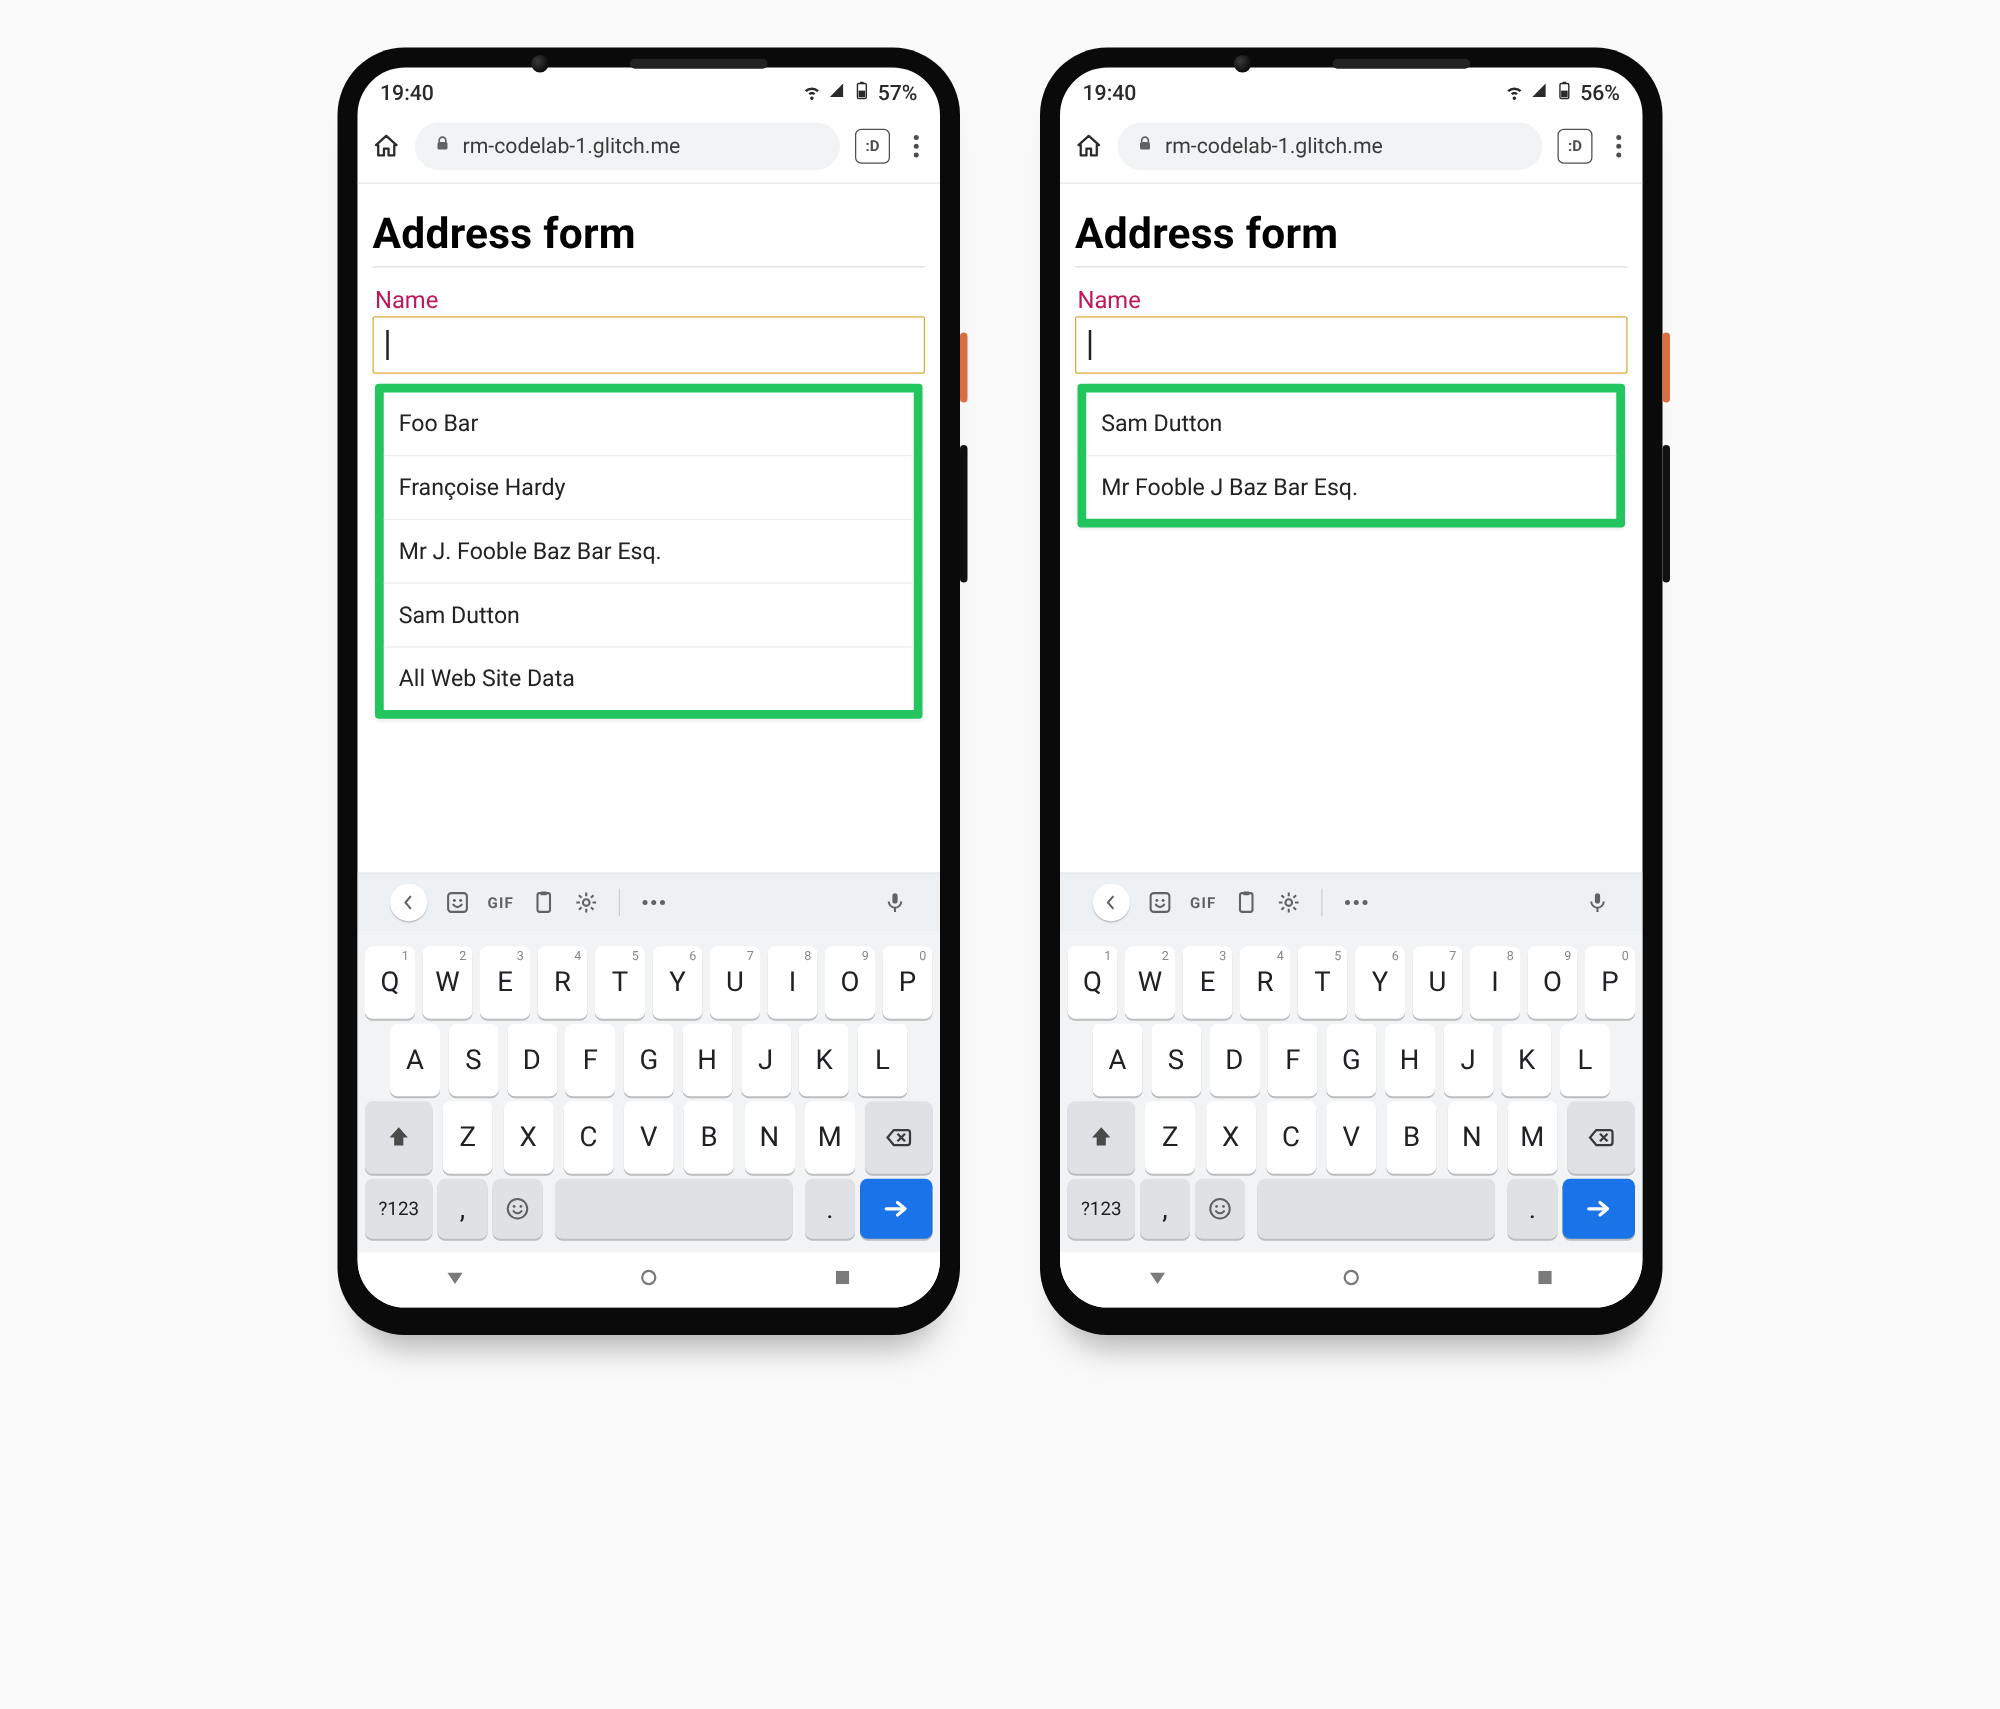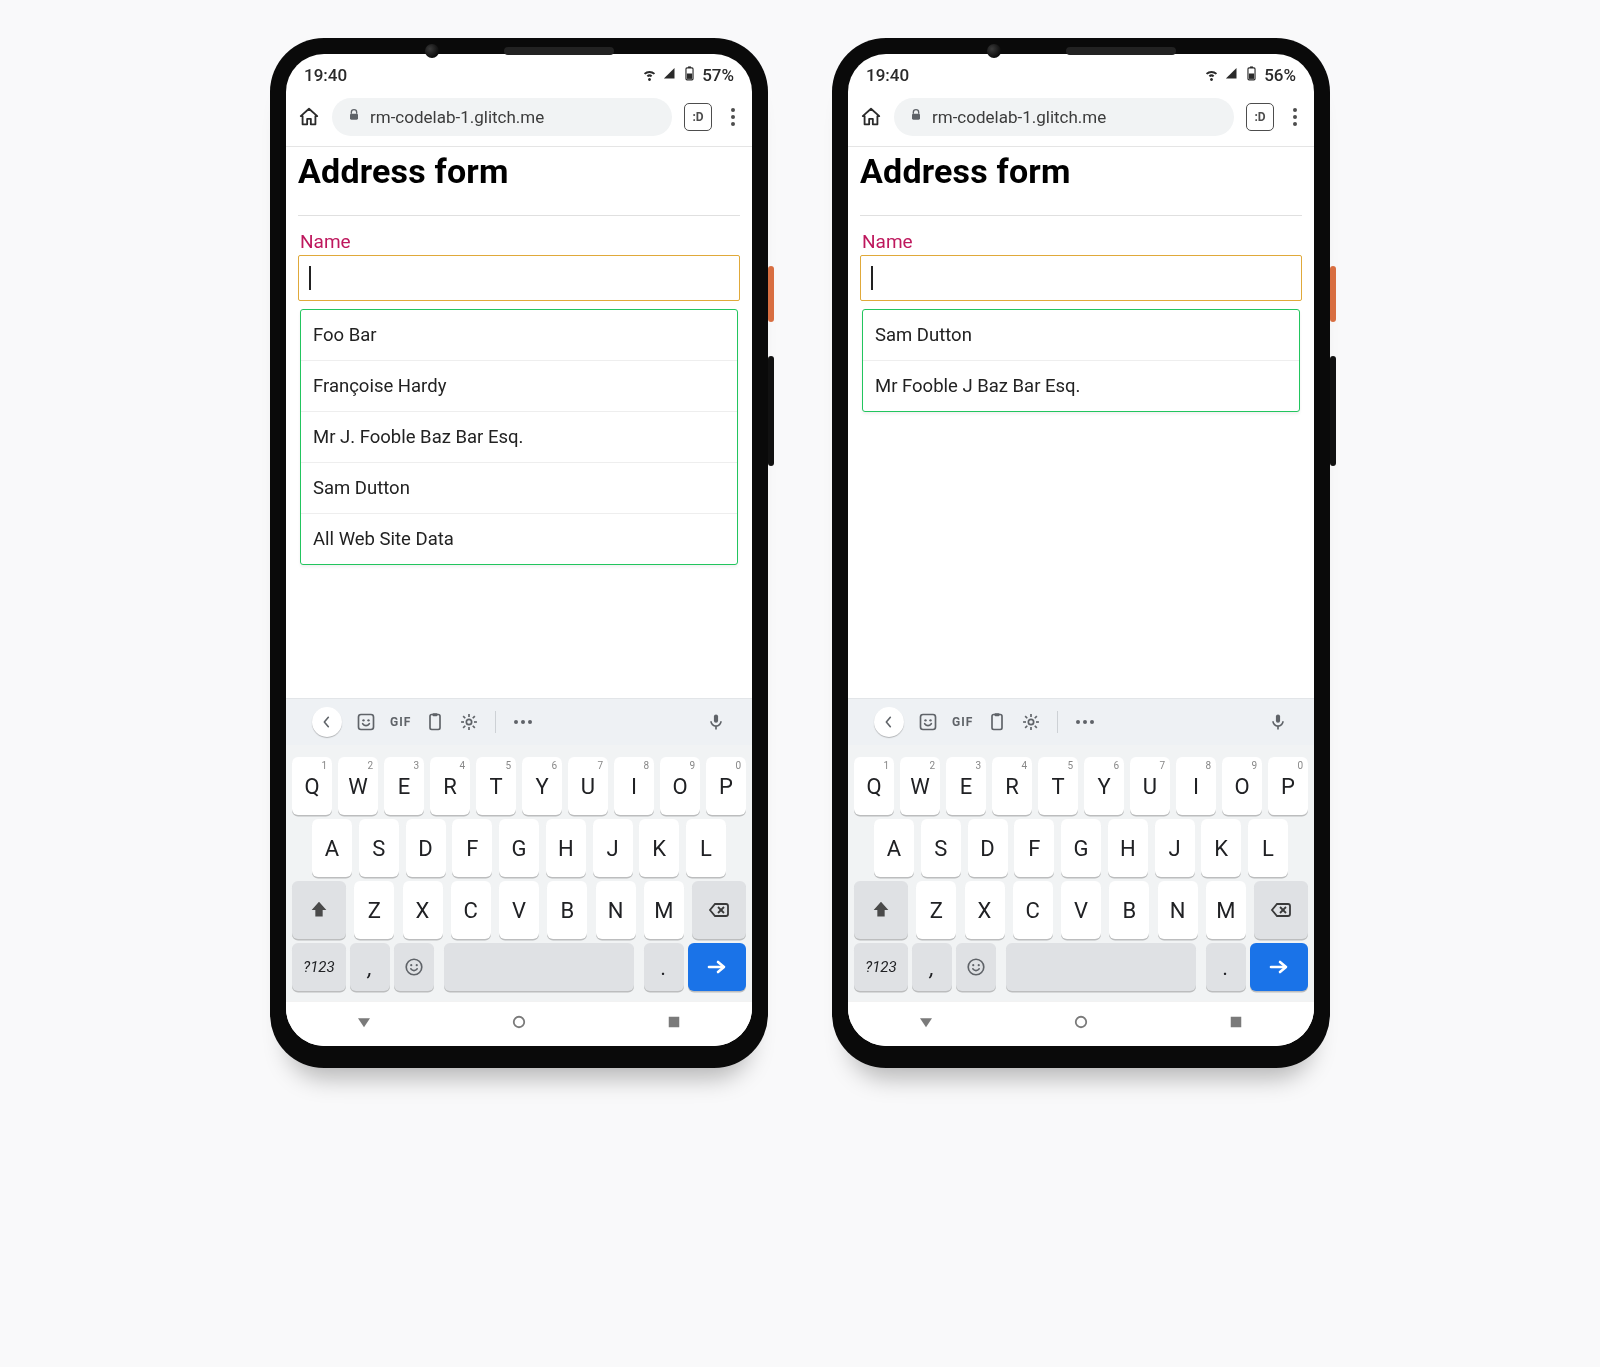--- a/index.html
+++ b/index.html
@@ -109,45 +109,45 @@
   .divider-thin { height:1px; background:#e5e5e5; }
 
   
   .page {
     flex: 1;
     padding: 4px 12px 0 12px;
     display:flex; flex-direction:column;
     overflow:hidden;
   }
   h1.title {
-    margin: 0 0 8px;
+    margin: 16px 0 8px;
     font-size: 34px;
     font-weight: 700;
     letter-spacing: .2px;
     border-bottom: 1px solid #e0e0e0;
-    padding-bottom: 24px;
+    padding-bottom: 6px;
   }
   .label {
     font-size: 19px;
     color: #be185d;
     margin: 6px 2px 2px;
   }
   .text-input {
     border: 1.5px solid #e0a93a;
     height: 44px;
     border-radius: 2px;
     position: relative;
     background: #fff;
     padding: 0 10px;
     display:flex; align-items:center;
   }
   .caret { width: 1.8px; height: 24px; background:#222; }
   .suggestions {
     margin: 8px 2px 0;
-    border: 1px solid #22c55e;
+    border: 7px solid #22c55e;
     border-radius: 3px;
     box-shadow: 0 2px 3px rgba(0,0,0,.06);
     background:#fff;
   }
   .sugg {
     padding: 14px 12px;
     font-size: 18.5px;
     color: #222;
     border-top: 1px solid #eee;
   }
@@ -196,21 +196,21 @@
     position:relative;
     font-weight: 400;
   }
   .key sup {
     position:absolute; top:3px; right:5px; font-size:10px; color:#888;
   }
   .key.fn { background:#dfe1e4; }
   .key.wide { width: 54px; }
   .key.space { flex: 1; margin: 0 6px; background:#dfe1e4; }
   .key.enter { background:#1a73e8; color:#fff; width: 58px;}
-  .botrow { display:flex; align-items:center; gap:4px; margin-top:4px;font-style:italic;}
+  .botrow { display:flex; align-items:center; gap:4px; margin-top:4px;}
   .botrow .key { height: 48px; }
   .sym { font-size: 15px; }
 
   
   .android-nav {
     height: 44px;
     background: #fff;
     display:flex; align-items:center; justify-content:space-around;
     border-top: 1px solid #f2f2f2;
   }

